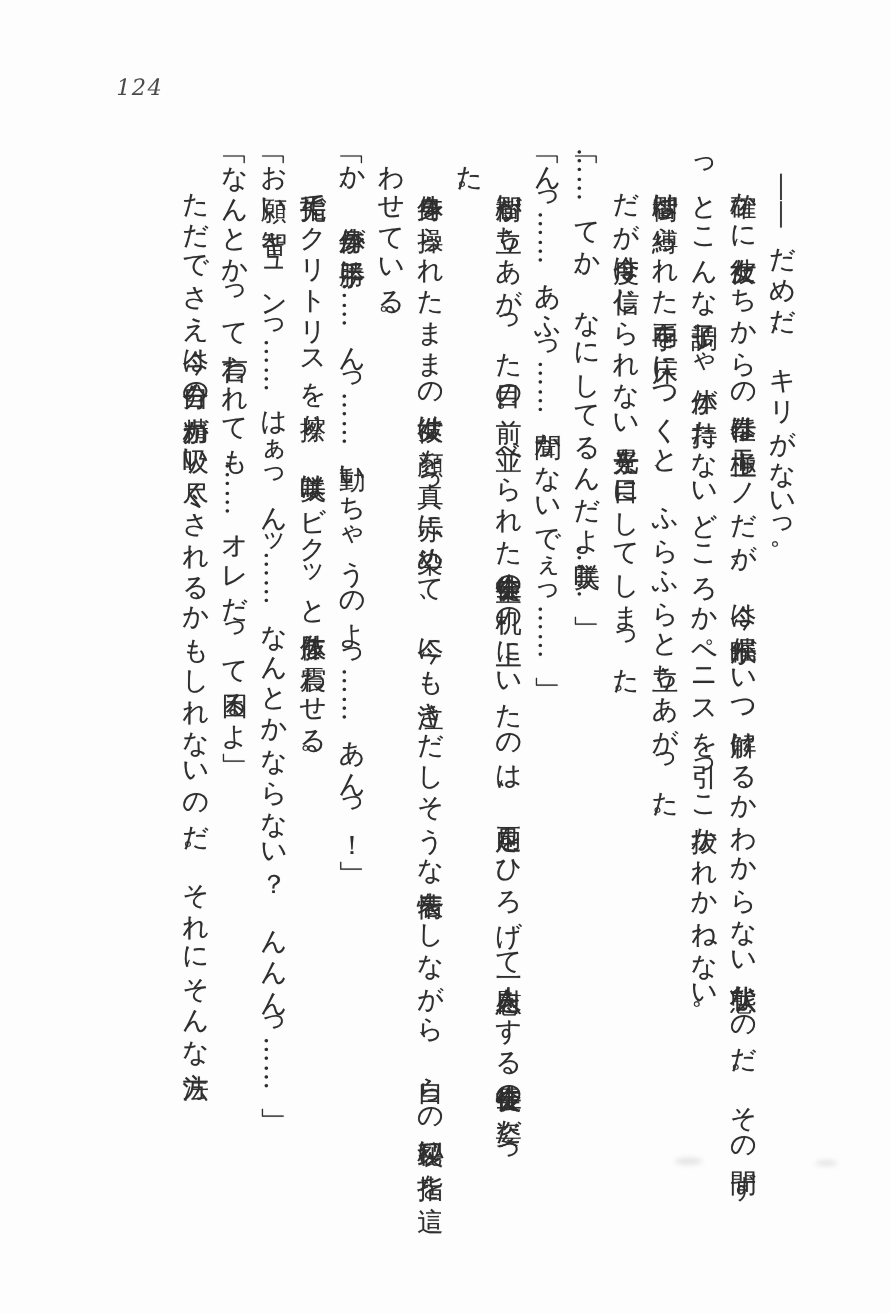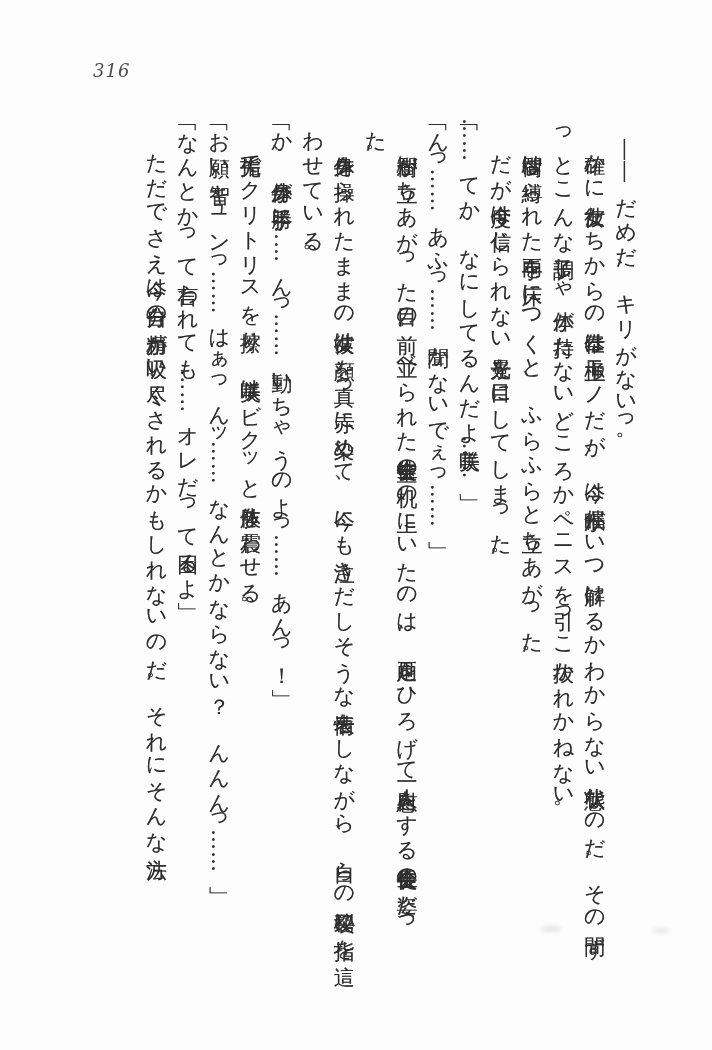--- a/index.html
+++ b/index.html
@@ -55,21 +55,21 @@
     border-radius: 50%;
     filter: blur(2px);
   }
   .smudge.s1 { left: 540px; top: 926px; width: 22px; height: 6px; }
   .smudge.s2 { left: 652px; top: 928px; width: 18px; height: 5px; }
 </style>
 </head>
 <body>
 
 <div class="page">
-  <div class="page-number">316</div>
+  <div class="page-number">124</div>
 
   <div class="text-block">
     <p class="para indent">――だめだ、キリがないっ。</p>
     <p class="para indent">確かに彼女たちからの奉仕は極上モノだが、今は催眠がいつ解けるかわからない状態なのだ。その間ずっとこんな調子じゃ体が持たないどころかペニスを引っこ抜かれかねない。</p>
     <p class="para indent">智樹は縛られた両手を床につくと、ふらふらと立ちあがった。</p>
     <p class="para indent">だが今度は信じられない光景を目にしてしまった。</p>
     <p class="para">「……てか、なにしてるんだよ美咲……」</p>
     <p class="para">「んっ……あふっ……聞かないでぇっ……」</p>
     <p class="para indent">智樹が立ちあがった目の前。並べられた生徒会室の机の上にいたのは、両足をひろげて一人自慰をする生徒会長の姿だった。</p>
     <p class="para indent">身体を操られたままの彼女は顔を真っ赤に染めて、今にも泣きだしそうな表情をしながら、自らの秘裂に指を這わせている。</p>

